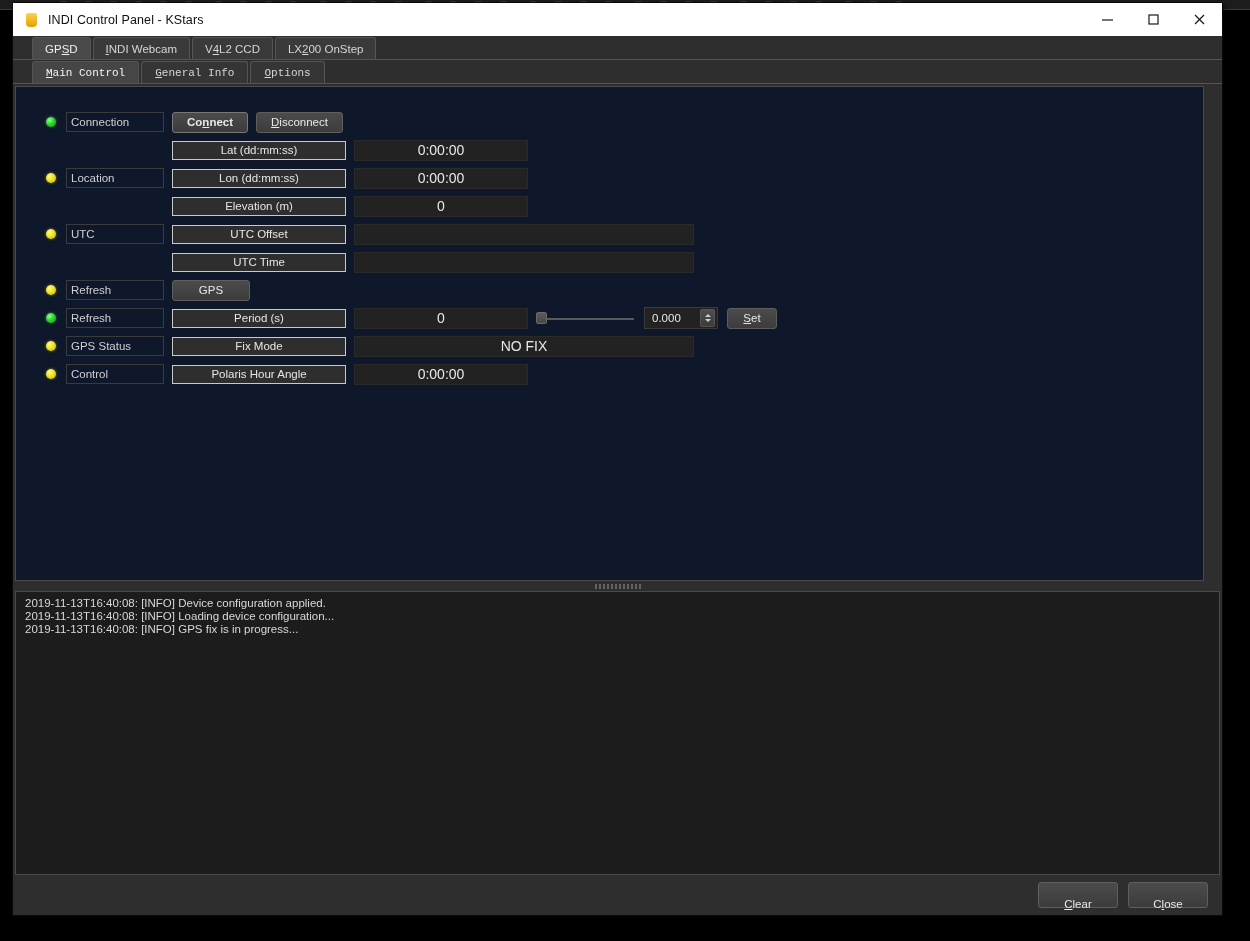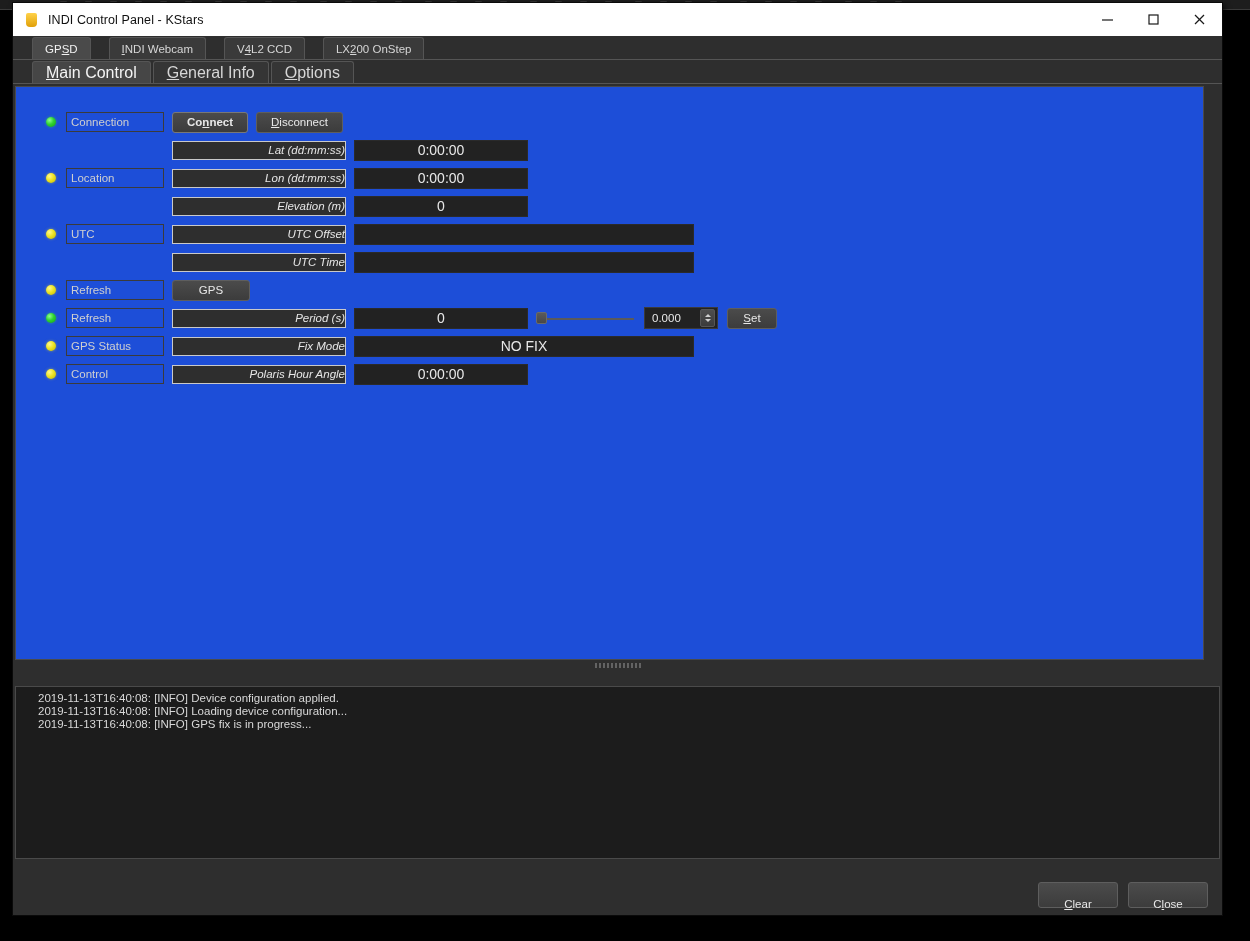--- a/index.html
+++ b/index.html
@@ -61,51 +61,52 @@
     border-bottom: 1px solid #555;
     position: relative; z-index: 2;
   }
   .dtab {
     height: 22px; padding: 0 12px;
     display: flex; align-items: center;
     font-size: 11.5px; color: #d6d6d6;
     background: #3a3a3a;
     border: 1px solid #555; border-bottom: none;
     border-radius: 3px 3px 0 0;
-    margin-right: 18px;
+    margin-right: 2px;
   }
   .dtab.sel { background: #4a4a4a; color: #f2f2f2; }
 
   
   #sub-tabbar {
     flex: none; height: 24px; background: #2e2e2e;
     display: flex; align-items: flex-end;
     padding-left: 19px;
     border-bottom: 1px solid #555;
     position: relative; z-index: 1;
   }
   .stab {
     height: 22px; padding: 0 13px;
     display: flex; align-items: center;
-    font-size: 16px; color: #d6d6d6;
+    font-size: 11px; color: #d6d6d6;
     background: #353535;
     border: 1px solid #555; border-bottom: none;
     border-radius: 3px 3px 0 0;
     margin-right: 2px;
+    font-family: Liberation Mono, monospace;
   }
   .stab.sel { background: #464646; color: #f4f4f4; }
 
   u.mn { text-decoration: underline; text-underline-offset: 1px; }
 
   
   #main-panel {
-    background: #1d4ed8;
+    background: #0f172a;
     margin: 2px 18px 0 2px;
     border: 1px solid #4a4a4a;
-    height: 574px; flex: none;
+    height: 495px; flex: none;
     overflow: hidden;
     position: relative;
   }
   #prop-area { padding: 24px 0 0 30px; }
 
   .prow { display: flex; align-items: center; height: 22px; margin-bottom: 6px; }
 
   .led {
     width: 10px; height: 10px; border-radius: 50%;
     margin-right: 10px; flex: none;
@@ -129,22 +130,22 @@
     overflow: hidden; white-space: nowrap;
   }
   .pname.empty { border-color: transparent; }
 
   .elabel {
     width: 174px; flex: none; margin-left: 8px;
     height: 19px; line-height: 17px;
     border: 1px solid #c9c9c9;
     background: #2e2e2e;
     color: #e6e6e6; font-size: 11.5px;
-    text-align: right;
-    overflow: hidden; white-space: nowrap; font-style: italic;
+    text-align: center;
+    overflow: hidden; white-space: nowrap;
   }
 
   .evalue {
     flex: none; margin-left: 8px;
     height: 21px; line-height: 19px;
     background: #222222;
     border: 1px solid #2a2a2a;
     color: #e8e8e8; font-size: 14px;
     text-align: center;
     overflow: hidden; white-space: nowrap;
@@ -206,23 +207,23 @@
     display: flex; align-items: center; justify-content: center;
   }
   #splitter .grip {
     width: 46px; height: 5px;
     background: repeating-linear-gradient(to right, #6c6c6c 0 2px, transparent 2px 4px);
     opacity: .85;
   }
 
   
   #log-panel {
-    margin: 16px 2px; flex: 1;
+    margin: 0 2px; flex: 1;
     background: #1c1c1c; border: 1px solid #4a4a4a;
-    overflow: hidden; padding: 5px 0 0 22px;
+    overflow: hidden; padding: 5px 0 0 9px;
   }
   .logline {
     font-size: 11.5px; color: #d8d8d8;
     line-height: 13.2px; white-space: pre;
   }
 
   
   #bottombar {
     flex: none; height: 40px;
     display: flex; align-items: center; justify-content: flex-end;

